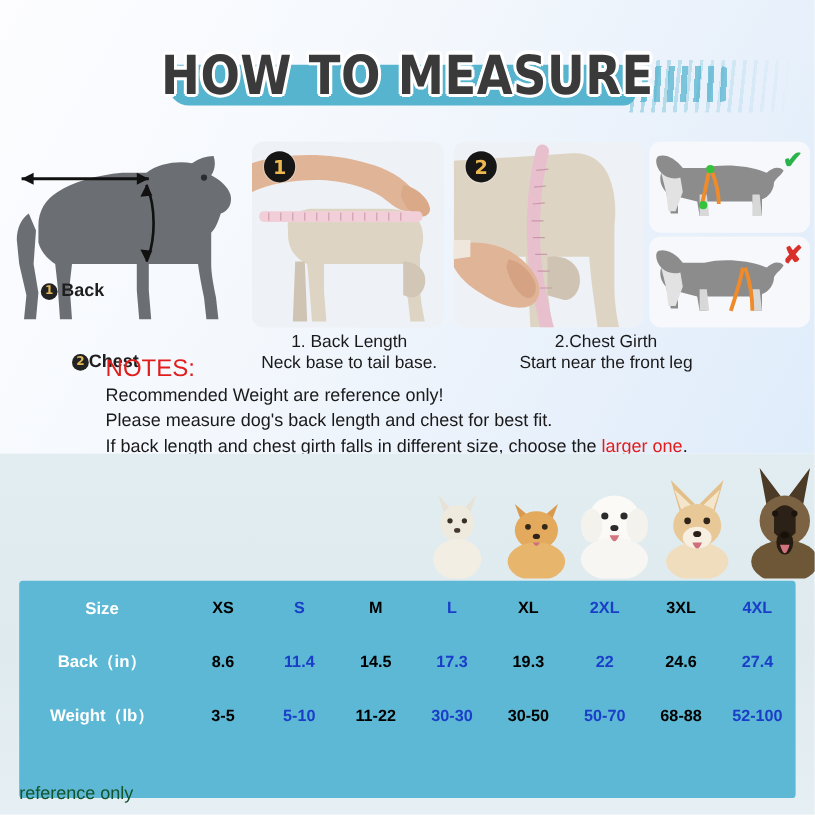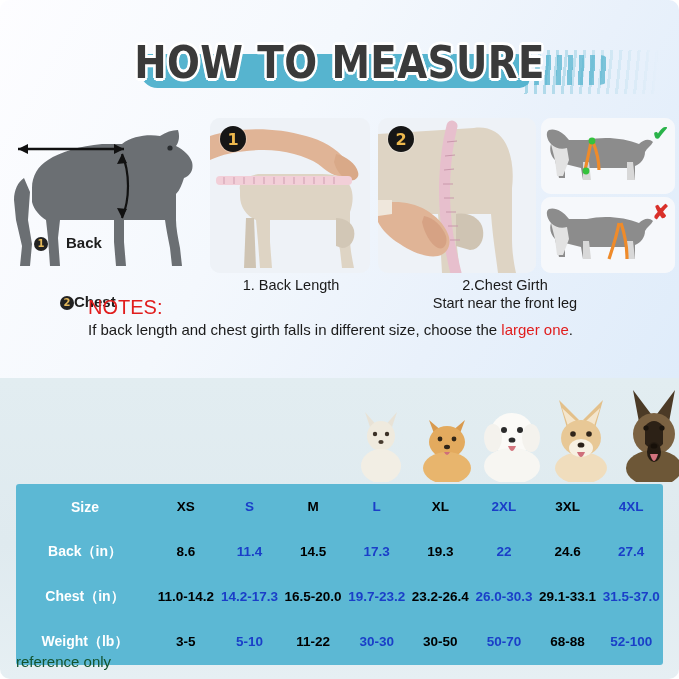--- a/index.html
+++ b/index.html
@@ -1,21 +1,21 @@
 <!DOCTYPE html>
 <html><head>
 <meta charset="utf-8">
 <style>
   html,body{margin:0;padding:0;}
   body{
     width:679px;height:679px;overflow:hidden;
     font-family:"Liberation Sans",sans-serif;
     background:#ffffff;
   }
-  .page{position:relative;width:679px;height:679px;overflow:hidden;border-radius:10px;}
+  .page{position:relative;width:679px;height:679px;overflow:hidden;}
 
   
   .upper{
     position:absolute;left:0;top:0;width:679px;height:378px;
     background:linear-gradient(120deg,#fdfdff 0%,#f4f8fd 40%,#e9f1fb 70%,#dfecfa 100%);
   }
 
   
   .title-wrap{position:absolute;left:0;top:36px;width:679px;height:62px;}
   .brush{
@@ -53,21 +53,21 @@
   .silho svg{display:block;}
   .badge{
     display:inline-block;width:14px;height:14px;border-radius:50%;
     background:#222;color:#e3b85a;font-size:10px;font-weight:bold;
     text-align:center;line-height:14px;vertical-align:middle;
     font-family:"DejaVu Sans",sans-serif;
   }
   .lbl-back{
     position:absolute;left:30px;top:118px;font-size:15px;font-weight:bold;color:#1e1e1e;
   }
-  .lbl-back span.t{margin-left:18px;}
+  .lbl-back span.t{margin-left:3px;}
   .lbl-chest{
     position:absolute;left:56px;top:177px;font-size:15px;font-weight:bold;color:#1e1e1e;
   }
 
   
   .photo{
     position:absolute;border-radius:10px;overflow:hidden;
   }
   .p1{left:210px;top:118px;width:160px;height:155px;background:#eef3f8;}
   .p2{left:378px;top:118px;width:158px;height:155px;background:#eef3f8;}
@@ -247,28 +247,31 @@
         <path fill="#e2e2e2" d="M10 26 C14 30 20 32 26 30 L28 42 L22 58 L16 58 L14 42 Z"></path>
         <path fill="#d8d8d8" d="M42 44 L48 44 L50 62 L42 62 Z M86 44 L92 44 L94 62 L86 62 Z"></path>
         <path d="M78 26 C76 38 72 50 68 62" stroke="#ef8b2a" stroke-width="3.2" fill="none"></path>
         <path d="M80 26 C84 38 86 50 86 62" stroke="#ef8b2a" stroke-width="3.2" fill="none"></path>
       </svg>
       <div class="mark no">✘</div>
     </div>
 
     <div class="cap cap1">
       <div>1. Back Length</div>
+      <div>Neck base to tail base.</div>
     </div>
     <div class="cap cap2">
       <div>2.Chest Girth</div>
       <div>Start near the front leg</div>
     </div>
 
     <div class="notes">
       <div class="h">NOTES:</div>
+      <div class="l">Recommended Weight are reference only!</div>
+      <div class="l">Please measure dog's back length and chest for best fit.</div>
       <div class="l"><span>If back length and chest girth falls in different size, choose the </span><span class="red">larger one</span><span>.</span></div>
     </div>
   </div>
 
   <div class="lower"></div>
 
   <div class="dogs">
     <svg width="334" height="100" viewBox="0 0 334 100">
 
       <g>
@@ -346,31 +349,20 @@
       <div class="cell v w">8.6</div>
       <div class="cell v b">11.4</div>
       <div class="cell v w">14.5</div>
       <div class="cell v b">17.3</div>
       <div class="cell v w">19.3</div>
       <div class="cell v b">22</div>
       <div class="cell v w">24.6</div>
       <div class="cell v b">27.4</div>
     </div>
 
-    <div class="row">
-      <div class="cell lab">Chest（in）</div>
-      <div class="cell v w">11.0-14.2</div>
-      <div class="cell v b">14.2-17.3</div>
-      <div class="cell v w">16.5-20.0</div>
-      <div class="cell v b">19.7-23.2</div>
-      <div class="cell v w">23.2-26.4</div>
-      <div class="cell v b">26.0-30.3</div>
-      <div class="cell v w">29.1-33.1</div>
-      <div class="cell v b">31.5-37.0</div>
-    </div>
 
     <div class="row">
       <div class="cell lab">Weight（lb）</div>
       <div class="cell v w">3-5</div>
       <div class="cell v b">5-10</div>
       <div class="cell v w">11-22</div>
       <div class="cell v b">30-30</div>
       <div class="cell v w">30-50</div>
       <div class="cell v b">50-70</div>
       <div class="cell v w">68-88</div>

